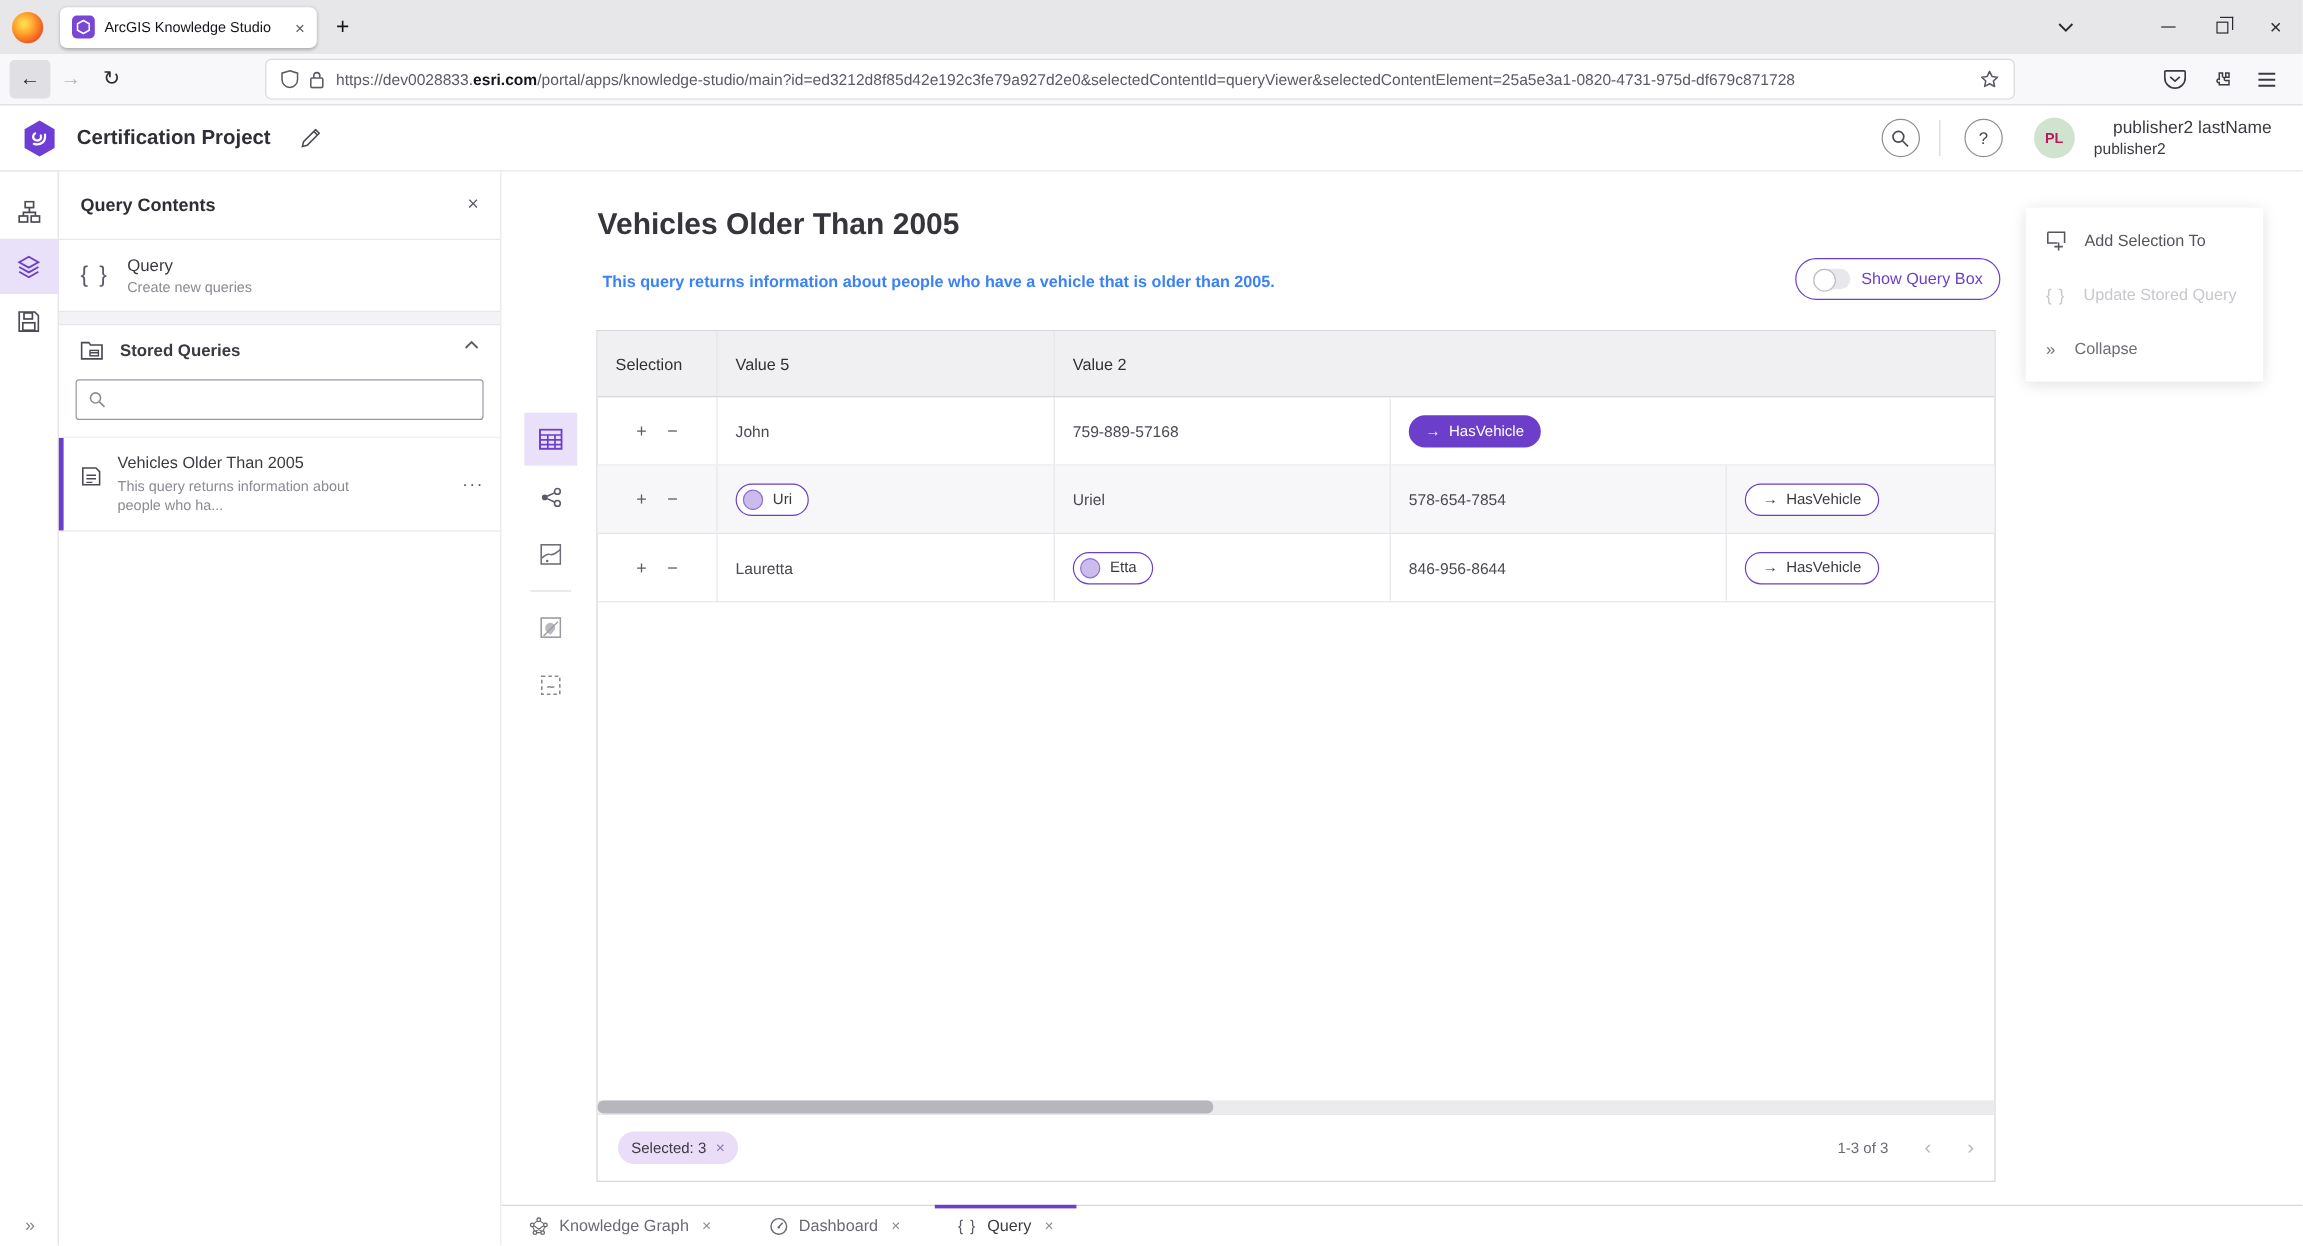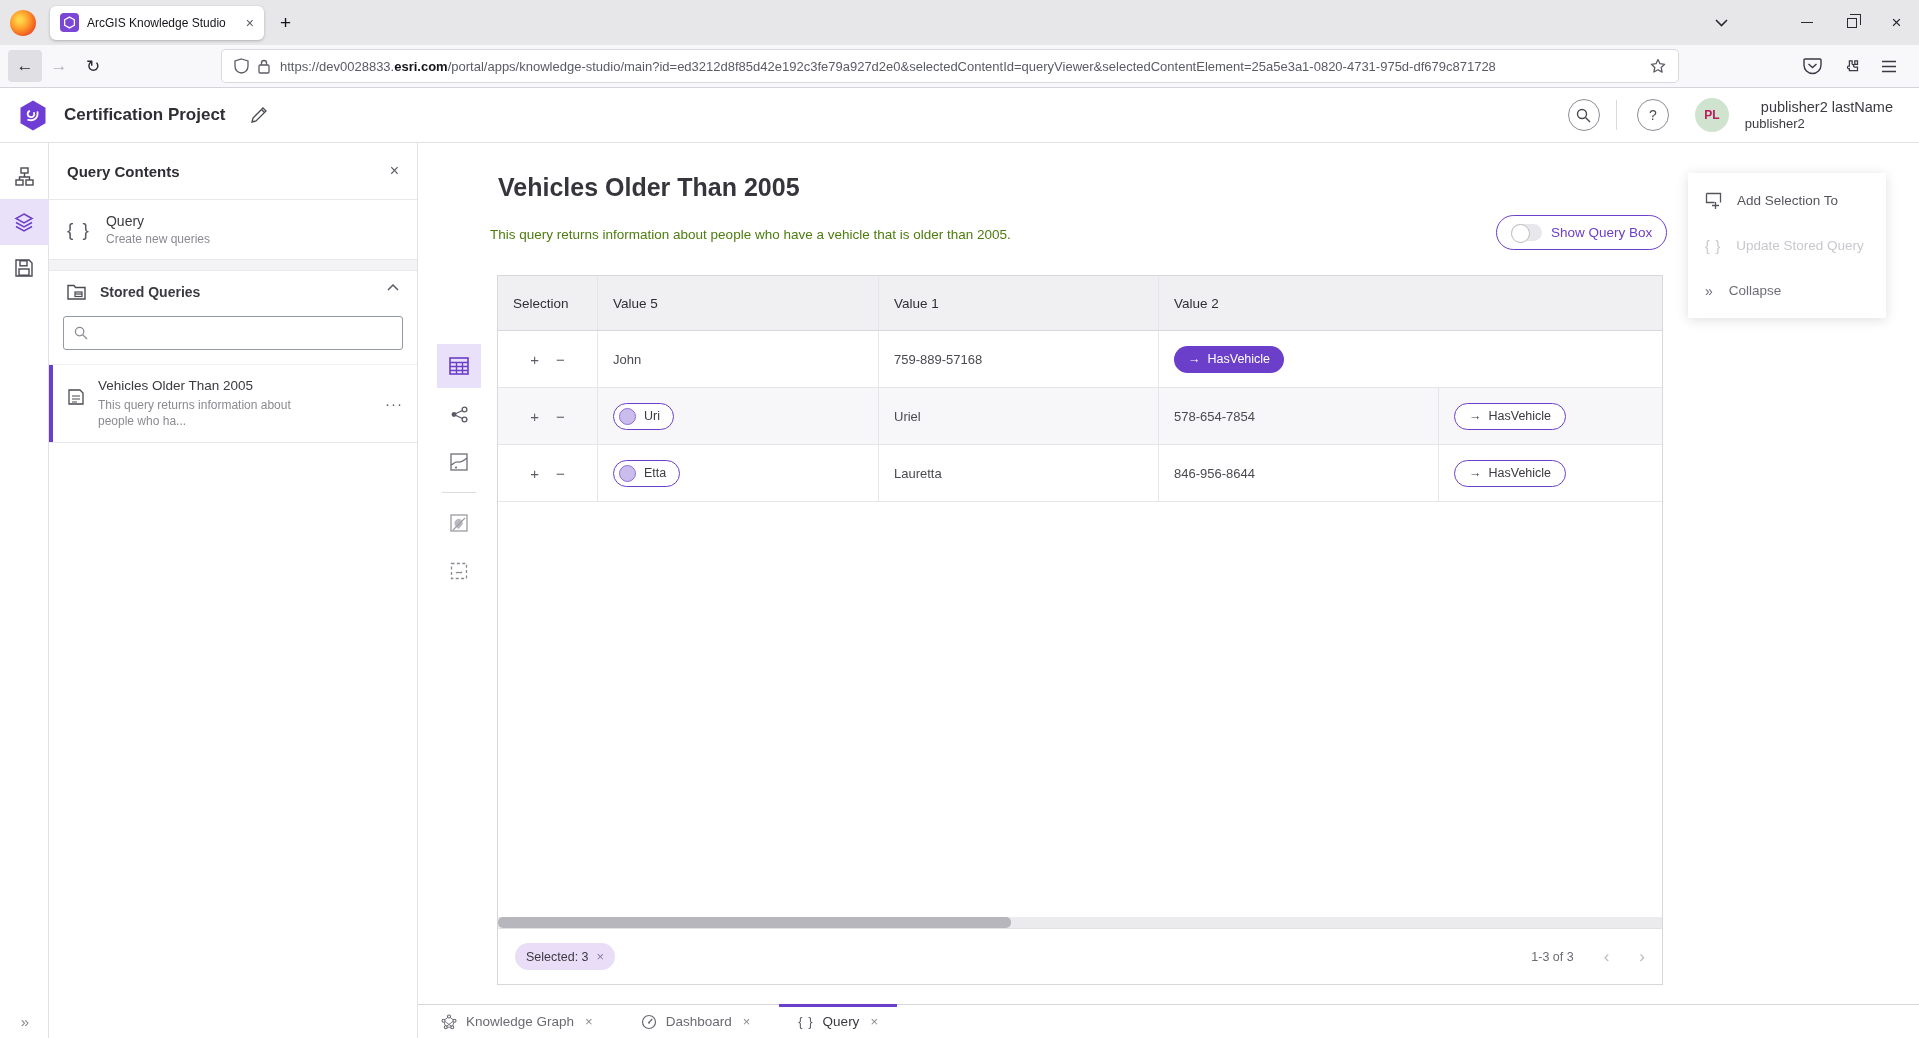--- a/index.html
+++ b/index.html
@@ -73,21 +73,21 @@
   .search-box input { border:none; outline:none; flex:1; font-size:13px; font-family:inherit; background:transparent; }
   .stored-item { position:relative; display:flex; padding:13px 14px 13px 18px; gap:13px; border-top:1px solid #f0f0f2; border-bottom:1px solid #e8e8ec; }
   .stored-item::before { content:''; position:absolute; left:0; top:0; bottom:0; width:4px; background:#6b3fc9; }
   .si-text { flex:1; }
   .si-title { font-size:13.5px; color:#3a3a40; }
   .si-desc { font-size:12px; color:#8a8a92; margin-top:4px; line-height:1.35; width:200px; }
   .si-more { color:#5b5b66; font-size:15px; letter-spacing:1px; align-self:center; }
 
   .main { flex:1; position:relative; background:#fff; }
   .main-title { position:absolute; left:80px; top:30px; font-size:25px; font-weight:700; color:#35353b; }
-  .main-desc { position:absolute; left:72px; top:84px; font-size:13.5px; color:#4d7c0f; }
+  .main-desc { position:absolute; left:84px; top:84px; font-size:13.5px; color:#3b82f6;font-weight:bold; }
   .show-toggle { position:absolute; left:1078px; top:72px; height:35px; border:1.5px solid #6b3fc9; border-radius:18px; display:flex; align-items:center; gap:9px; padding:0 14px; color:#6b3fc9; font-size:13.5px; background:#fff; }
   .switch { width:31px; height:17px; border-radius:9px; background:#e8e8ec; position:relative; flex:none; }
   .switch::before { content:''; position:absolute; left:0; top:0; width:17px; height:17px; border-radius:50%; background:#fff; border:1px solid #bdbdc4; }
 
   .view-toolbar { position:absolute; left:19px; top:201px; width:44px; display:flex; flex-direction:column; align-items:center; }
   .tool-btn { width:44px; height:44px; display:flex; align-items:center; justify-content:center; margin-bottom:4px; }
   .tool-btn.active { background:#e9e0f9; }
   .tool-divider { width:34px; height:1px; background:#dcdce0; margin:4px 0 8px 0; }
 
   .table-card { position:absolute; left:79px; top:132px; width:1166px; height:710px; border:1px solid #d6d6db; display:flex; flex-direction:column; background:#fff; }
@@ -339,21 +339,20 @@
             <rect x="1.5" y="1.5" width="15" height="15" fill="none" stroke="#8a8a92" stroke-width="1.3" stroke-dasharray="3 2.4"></rect>
             <path d="M6 11c2-2 4 1 6-1" fill="none" stroke="#8a8a92" stroke-width="1.2"></path>
           </svg>
       </div>
     </div>
 
     <div class="table-card">
       <div class="t-grid t-head">
         <div class="cell">Selection</div>
         <div class="cell">Value 5</div>
-        <div class="cell">Value 1</div>
         <div class="cell">Value 2</div>
       </div>
 
       <div class="t-grid t-row">
         <div class="cell sel-cell">
           <span class="sel-glyph">+</span>
           <span class="sel-glyph">−</span>
         </div>
         <div class="cell">John</div>
         <div class="cell">759-889-57168</div>
@@ -384,27 +383,27 @@
               <span>HasVehicle</span>
             </span>
           </div>
       </div>
 
       <div class="t-grid t-row">
         <div class="cell sel-cell">
           <span class="sel-glyph">+</span>
           <span class="sel-glyph">−</span>
         </div>
+        <div class="cell">Lauretta</div>
         <div class="cell">
             <span class="pill entity outline">
               <span class="pill-dot"></span>
               <span>Etta</span>
             </span>
           </div>
-        <div class="cell">Lauretta</div>
         <div class="cell">846-956-8644</div>
         <div class="cell">
             <span class="pill rel outline">
               <span>→</span>
               <span>HasVehicle</span>
             </span>
           </div>
       </div>
 
       <div class="t-filler"></div>

